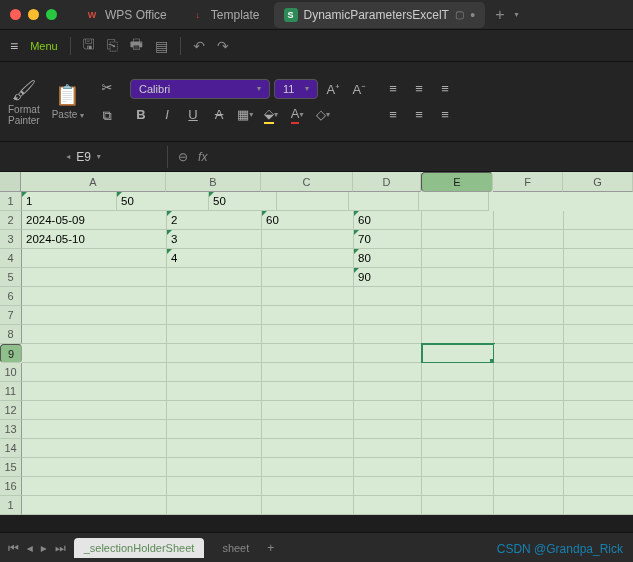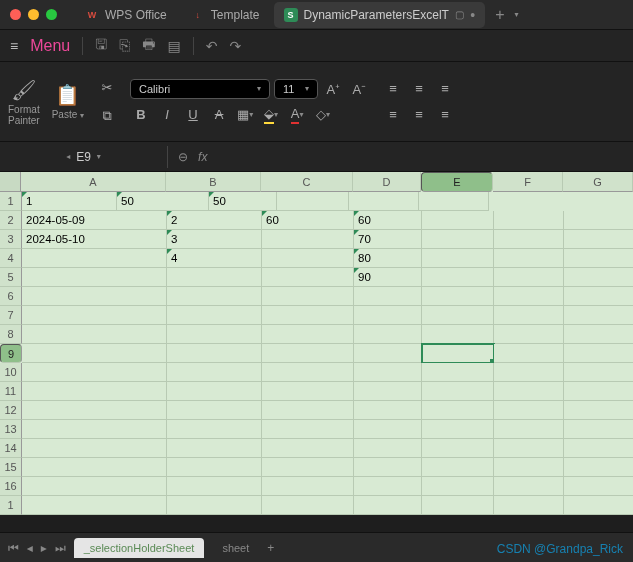--- a/index.html
+++ b/index.html
@@ -9,30 +9,30 @@
   .traffic span { width: 11px; height: 11px; border-radius: 50%; display: block; }
   .red { background: #ff5f57; } .yellow { background: #febc2e; } .green { background: #28c840; }
   .tabs { display: flex; margin-left: 18px; gap: 4px; align-items: center; flex: 1; }
   .tab { padding: 5px 10px; border-radius: 5px; color: #aaa; display: flex; align-items: center; gap: 6px; font-size: 12px; }
   .tab.active { background: #3a3a3a; color: #ccc; }
   .tab .ic { width: 14px; height: 14px; border-radius: 3px; display: flex; align-items: center; justify-content: center; font-size: 9px; font-weight: bold; }
   .ic.w { color:#d84c3f; } .ic.t { color:#d84c3f; } .ic.s { background:#2e8b57; color:#fff; }
   .plus { color:#888; font-size:16px; padding:0 6px; }
   .menubar { height: 32px; background: #242424; display: flex; align-items: center; padding: 0 10px; gap: 12px; border-bottom: 1px solid #111; }
   .hamburger { font-size: 14px; color:#bbb; }
-  .menubar .menutxt { color:#ec4899; font-size:16px; }
+  .menubar .menutxt { color:#84cc16; font-size:11px; }
   .menubar .ico { color:#888; font-size:14px; }
   .menubar .sep { width:1px; height:18px; background:#444; }
   .ribbon { height: 80px; background: #242424; display: flex; align-items: center; padding: 4px 8px; gap: 12px; border-bottom: 1px solid #111; }
   .rgroup { display:flex; flex-direction:column; align-items:center; color:#999; font-size:10px; gap:2px; }
   .rgroup .big { font-size: 20px; color:#aaa; }
   .rgroup .lab { font-size:10px; line-height:11px; text-align:left; }
   .fontbox { display:flex; flex-direction:column; gap:4px; }
   .fontrow { display:flex; gap:4px; align-items:center; }
-  .sel { background:#000000; border:1px solid #555; border-radius:4px; padding:3px 8px; color:#ccc; font-size:11px; display:flex; align-items:center; justify-content:space-between; }
+  .sel { background:#4c1d95; border:1px solid #555; border-radius:4px; padding:3px 8px; color:#ccc; font-size:11px; display:flex; align-items:center; justify-content:space-between; }
   .sel.font { width:140px; } .sel.size { width:44px; }
   .btn { width:22px; height:22px; display:flex; align-items:center; justify-content:center; color:#aaa; font-size:13px; }
   .namebar { height: 30px; background: #242424; display:flex; align-items:center; border-bottom:1px solid #111; }
   .namebox { width:168px; text-align:center; color:#ccc; font-size:12px; border-right:1px solid #444; padding:4px; display:flex; gap:6px; align-items:center; justify-content:center; }
   .namebar .fxzone { display:flex; align-items:center; gap:10px; padding:0 10px; color:#888; }
   .grid { display:flex; height: 332px; background:#d8ead3; }
   .rowhdrs { width:22px; background:#d8ead3; }
   .colhdrs { display:flex; height:20px; }
   .ch { text-align:center; color:#555; font-size:11px; border-right:1px solid #b8cab3; border-bottom:1px solid #999; background:#d0e2cb; display:flex; align-items:center; justify-content:center; }
   .ch.corner { width:22px; background:#c8dac3; border-right:1px solid #999; }

